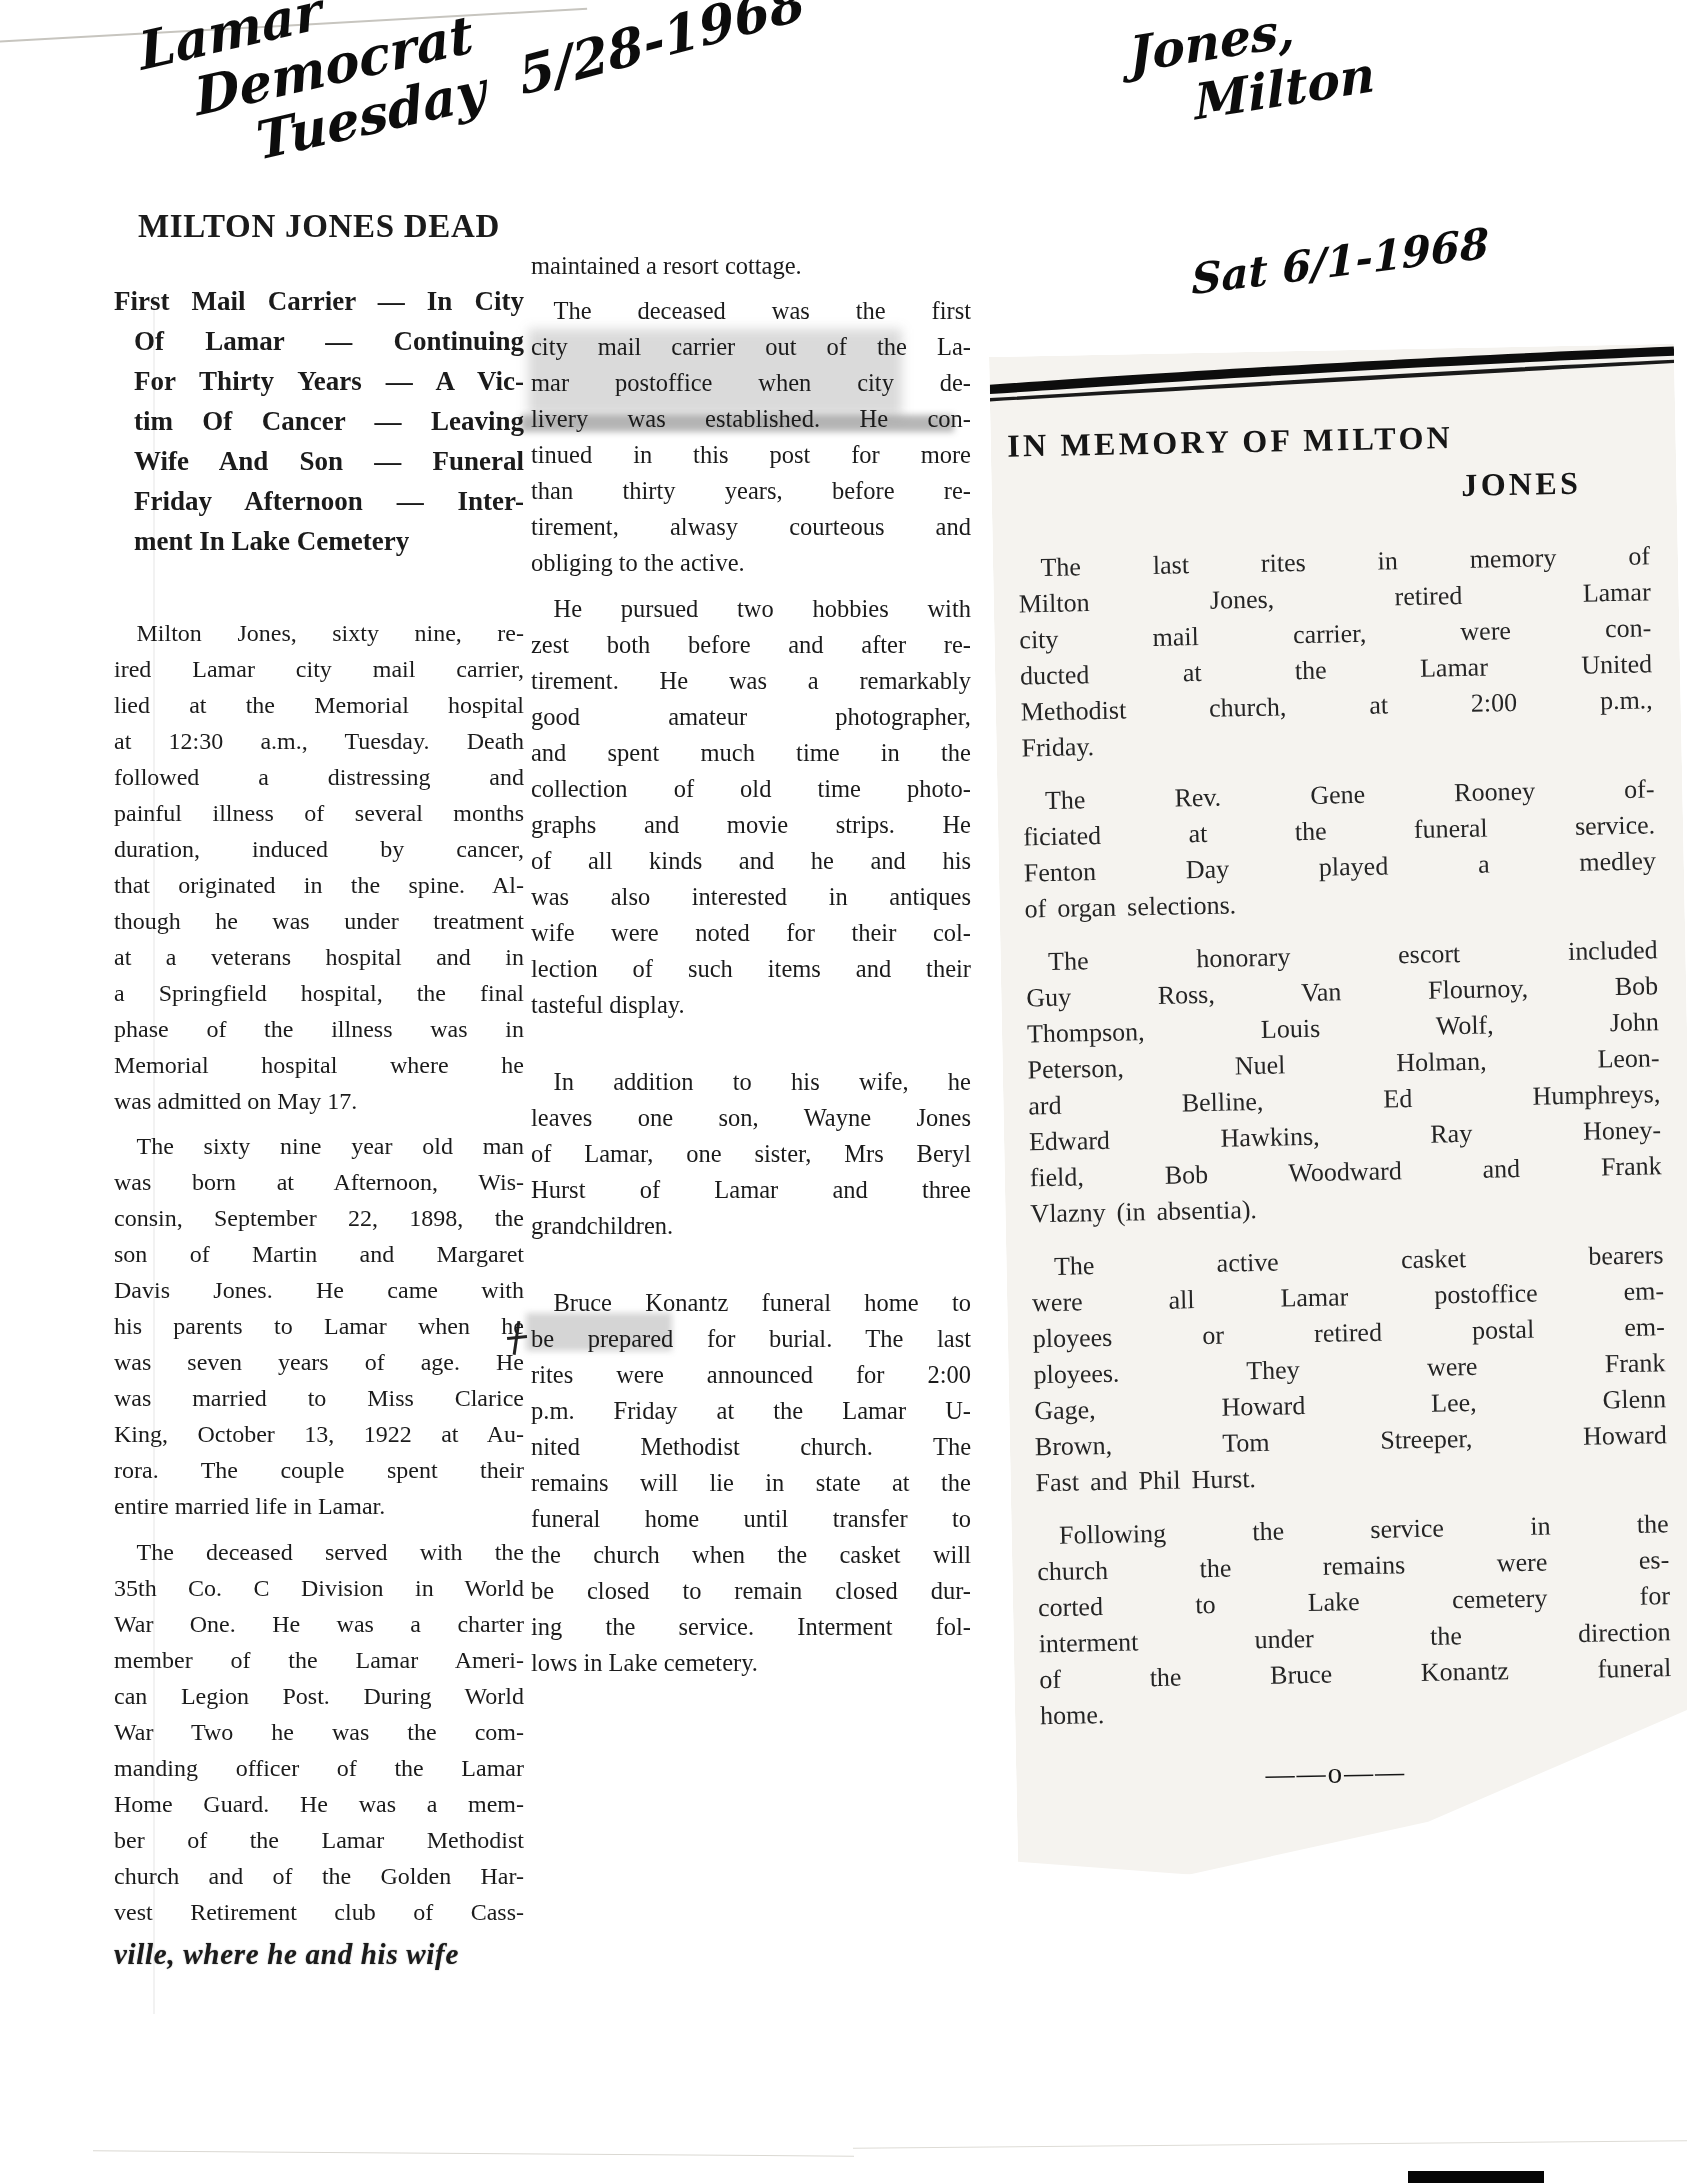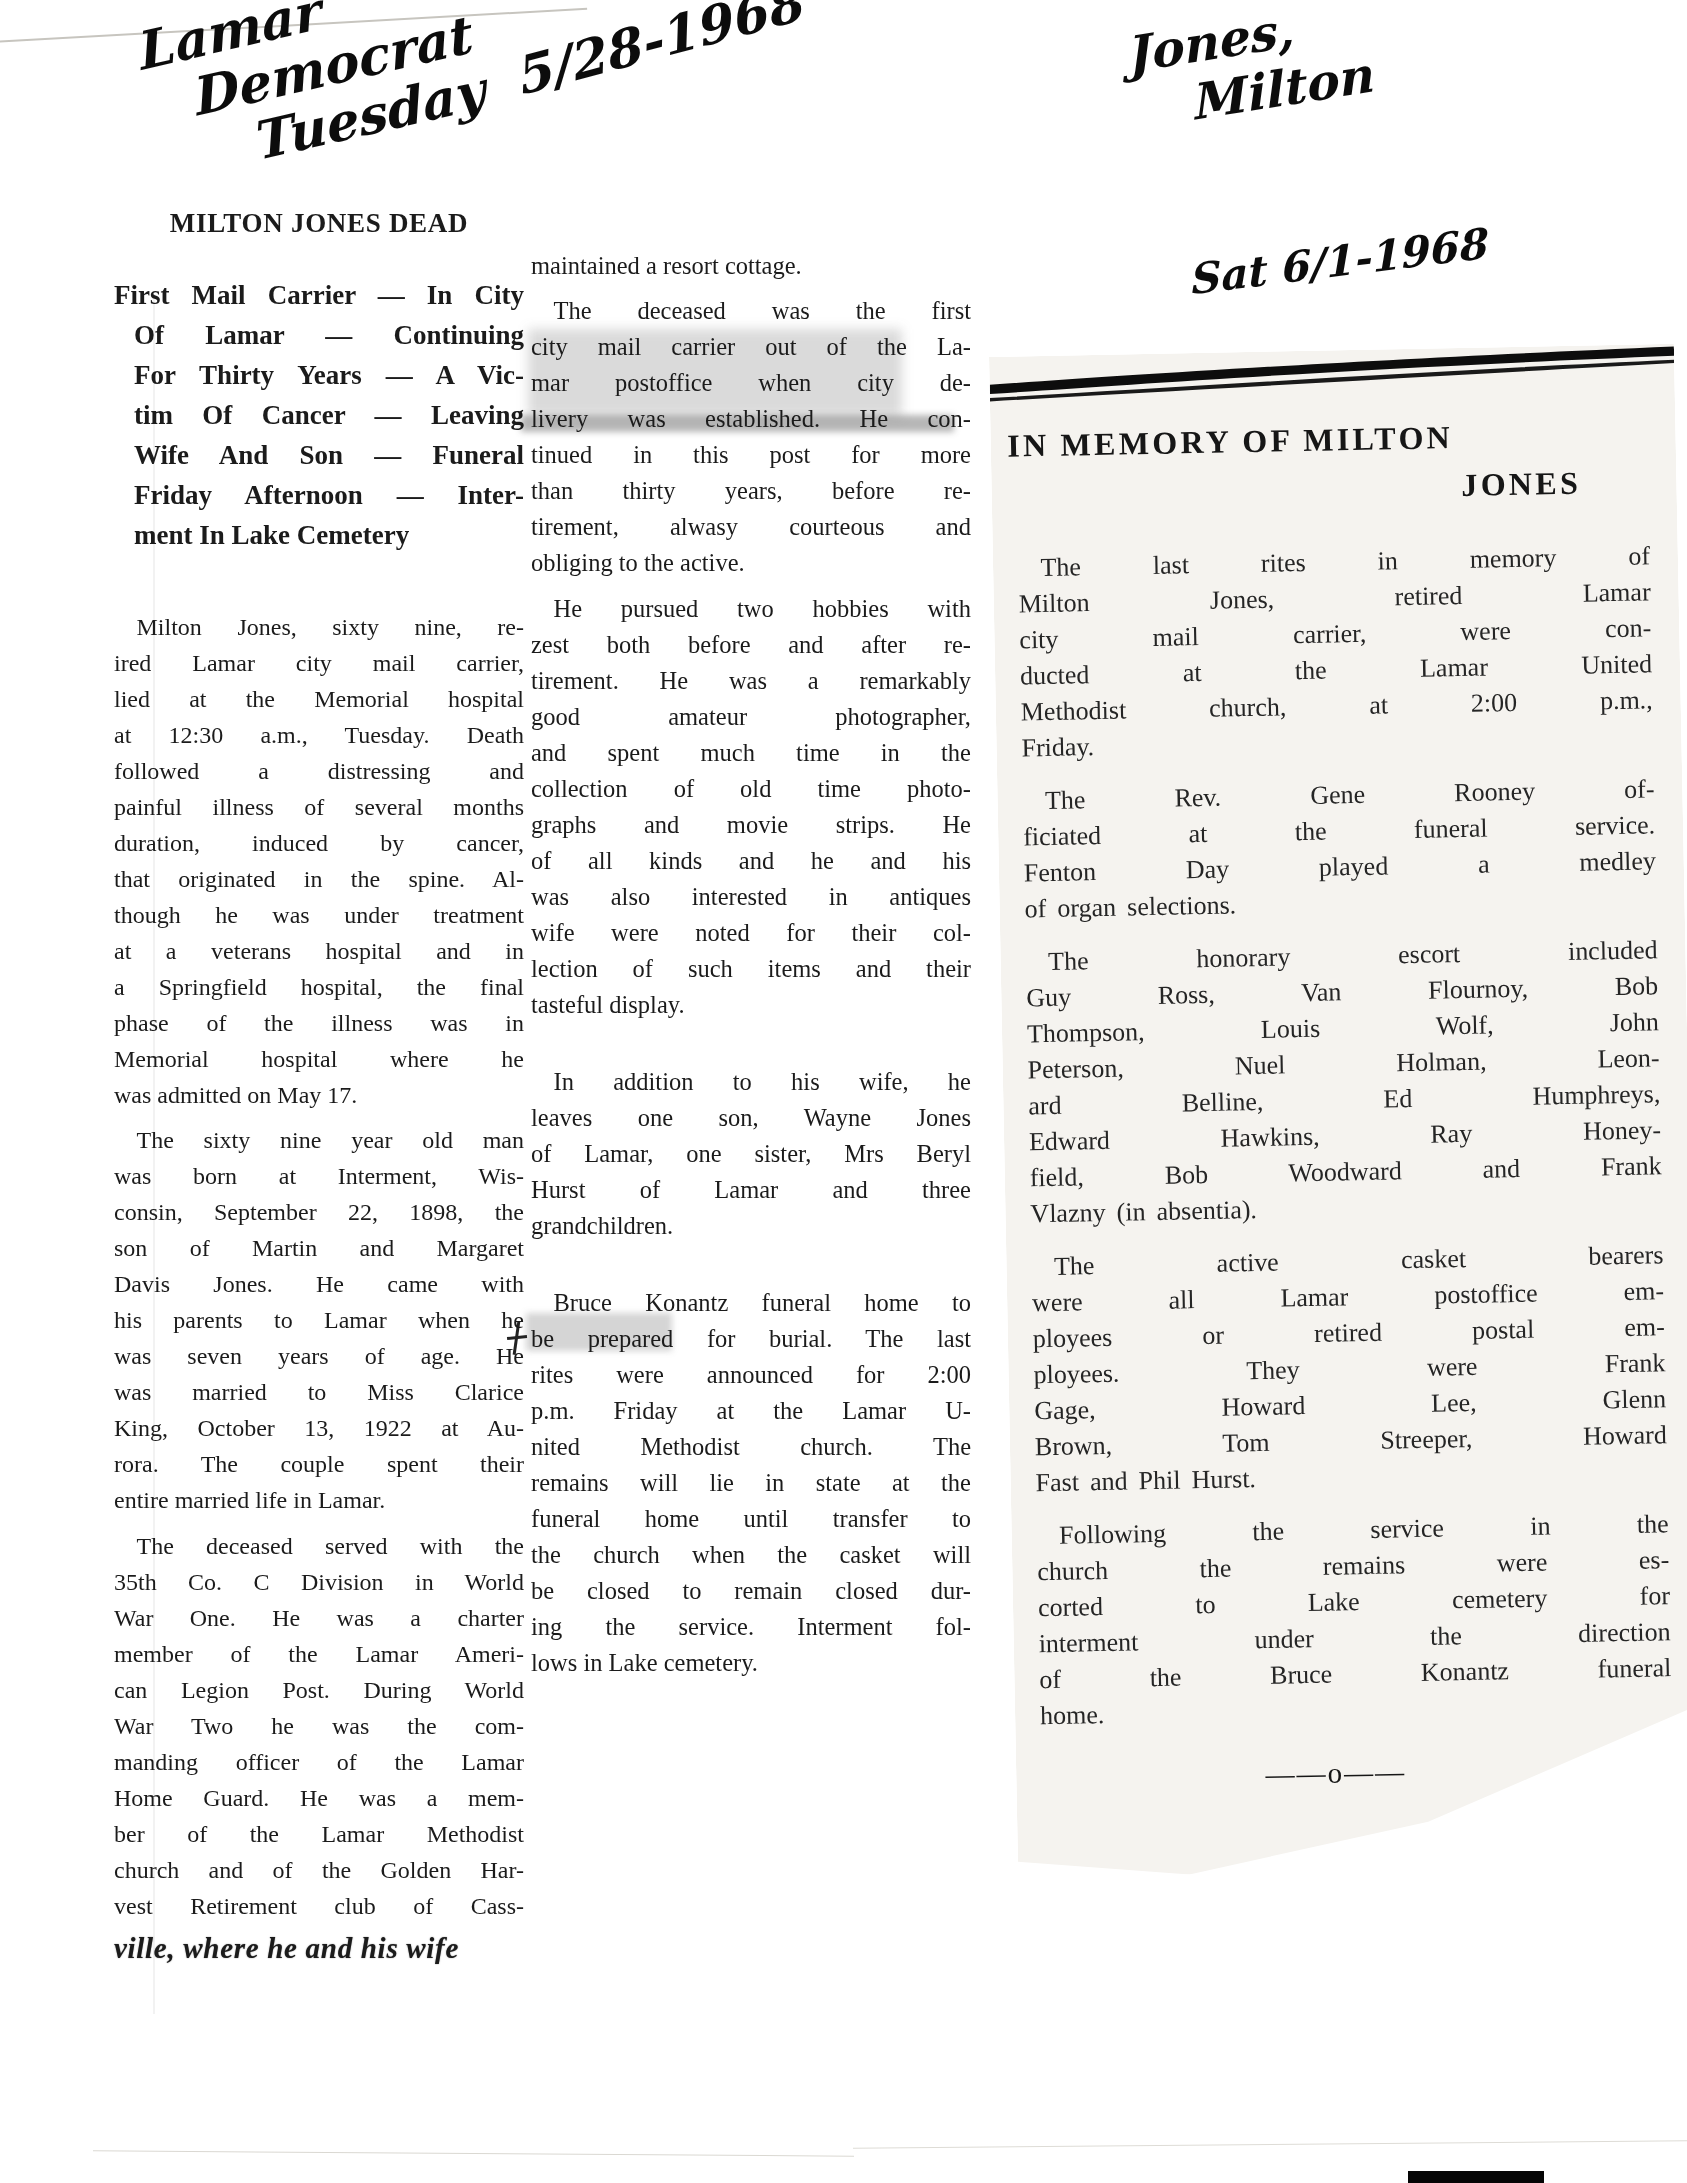--- a/index.html
+++ b/index.html
@@ -19,21 +19,21 @@
 
   
   .ln{text-align:justify;text-align-last:justify;}
   .ln.last{text-align-last:left;}
   .para.ind .ln:first-child{text-indent:22.5px;}
   .para + .para{margin-top:9.3px;}
   .para.gap{margin-top:41px;}
 
   
   .col1{position:absolute;left:114px;top:208px;width:410px;}
-  .headline1{font-size:27px;font-weight:bold;letter-spacing:0.7px;text-align:center;white-space:nowrap;}
+  .headline1{font-size:33px;font-weight:bold;letter-spacing:0.7px;text-align:center;white-space:nowrap;}
   .subhead{margin-top:36px;font-size:27px;font-weight:bold;line-height:40px;}
   .subhead .ln{padding-left:20px;}
   .subhead .para .ln:first-child{padding-left:0;}
   .body1{margin-top:54px;font-size:24px;line-height:36px;}
   .para.smudge{font-size:29px;font-weight:bold;letter-spacing:0.7px;margin-top:6.6px;
                text-shadow:0 0 1.3px rgba(20,20,20,.55);filter:blur(0.3px);font-style:italic;}
   .col2{position:absolute;left:531px;top:248px;width:440px;font-size:24.5px;line-height:36px;}
 
   
   .clip2{position:absolute;left:989px;top:357px;width:685px;height:1601px;background:#f5f3ef;
@@ -113,21 +113,21 @@
           <div class="ln">that originated in the spine. Al-</div>
           <div class="ln">though he was under treatment</div>
           <div class="ln">at a veterans hospital and in</div>
           <div class="ln">a Springfield hospital, the final</div>
           <div class="ln">phase of the illness was in</div>
           <div class="ln">Memorial hospital where he</div>
           <div class="ln last">was admitted on May 17.</div>
         </div>
         <div class="para ind">
           <div class="ln">The sixty nine year old man</div>
-          <div class="ln">was born at Interment, Wis-</div>
+          <div class="ln">was born at Afternoon, Wis-</div>
           <div class="ln">consin, September 22, 1898, the</div>
           <div class="ln">son of Martin and Margaret</div>
           <div class="ln">Davis Jones. He came with</div>
           <div class="ln">his parents to Lamar when he</div>
           <div class="ln">was seven years of age. He</div>
           <div class="ln">was married to Miss Clarice</div>
           <div class="ln">King, October 13, 1922 at Au-</div>
           <div class="ln">rora. The couple spent their</div>
           <div class="ln last">entire married life in Lamar.</div>
         </div>

